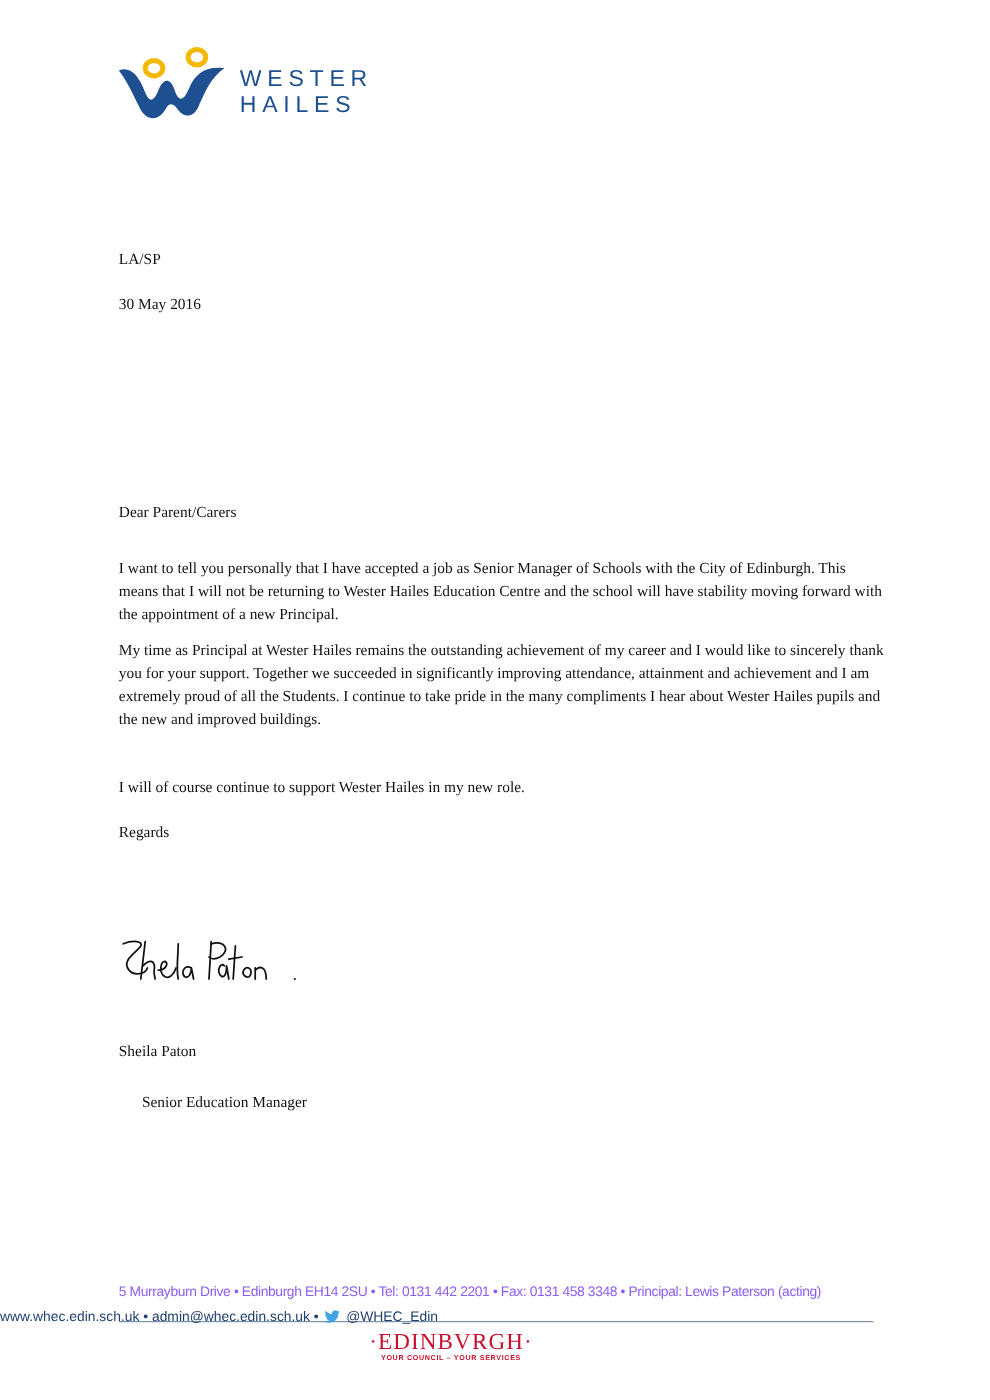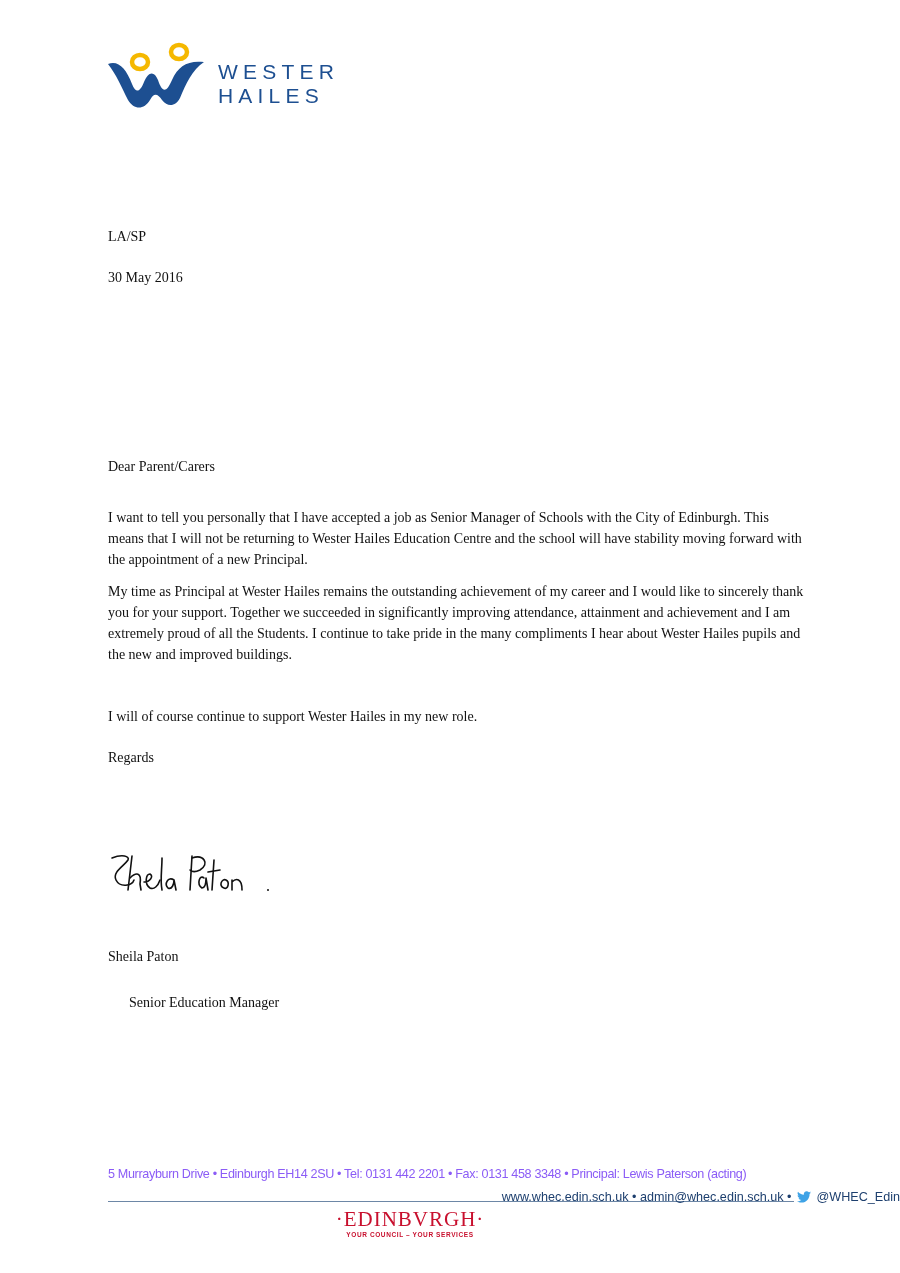--- a/index.html
+++ b/index.html
@@ -13,21 +13,21 @@
   .date { top: 267px; }
   .salutation { top: 456px; text-align: right; }
   .p1 { top: 471px; width: 700px; margin-top: 36px; }
   .p2 { top: 581px; width: 700px; }
   .p3 { top: 706px; }
   .closing { top: 747px; }
   .sig { position: absolute; left: 108px; top: 850px; }
   .signame { top: 946px; }
   .sigtitle { top: 992px; margin-left: 21px; }
   .footer-line1 { position: absolute; left: 108px; top: 1167px; width: 686px; font-family: "Liberation Sans", sans-serif; font-size: 12.6px; color: #8b5cf6; letter-spacing: -0.35px; white-space: nowrap; border-bottom: 1.5px solid #6d87a6; padding-bottom: 20px; }
-  .footer-line2 { position: absolute; left: 0; width: 900px; top: 1189px; text-align: right; font-family: "Liberation Sans", sans-serif; font-size: 12.6px; color: #1d3f6e; white-space: nowrap; }
+  .footer-line2 { position: absolute; left: 0; width: 900px; top: 1189px; text-align: left; font-family: "Liberation Sans", sans-serif; font-size: 12.6px; color: #1d3f6e; white-space: nowrap; }
   .footer-line2 span { vertical-align: middle; }
   .bird { display: inline-block; vertical-align: middle; margin: 0 2px; }
   .edin { position: absolute; left: 0; width: 820px; top: 1208px; text-align: center; }
   .edin-word { font-family: "Liberation Serif", serif; font-size: 21px; color: #c8102e; letter-spacing: 1px; line-height: 22px; }
   .edin-tag { font-family: "Liberation Sans", sans-serif; font-weight: bold; font-size: 6.5px; color: #c8102e; letter-spacing: 0.6px; margin-top: 1px; }
 </style>
 </head>
 <body>
 
 <div class="logo">

